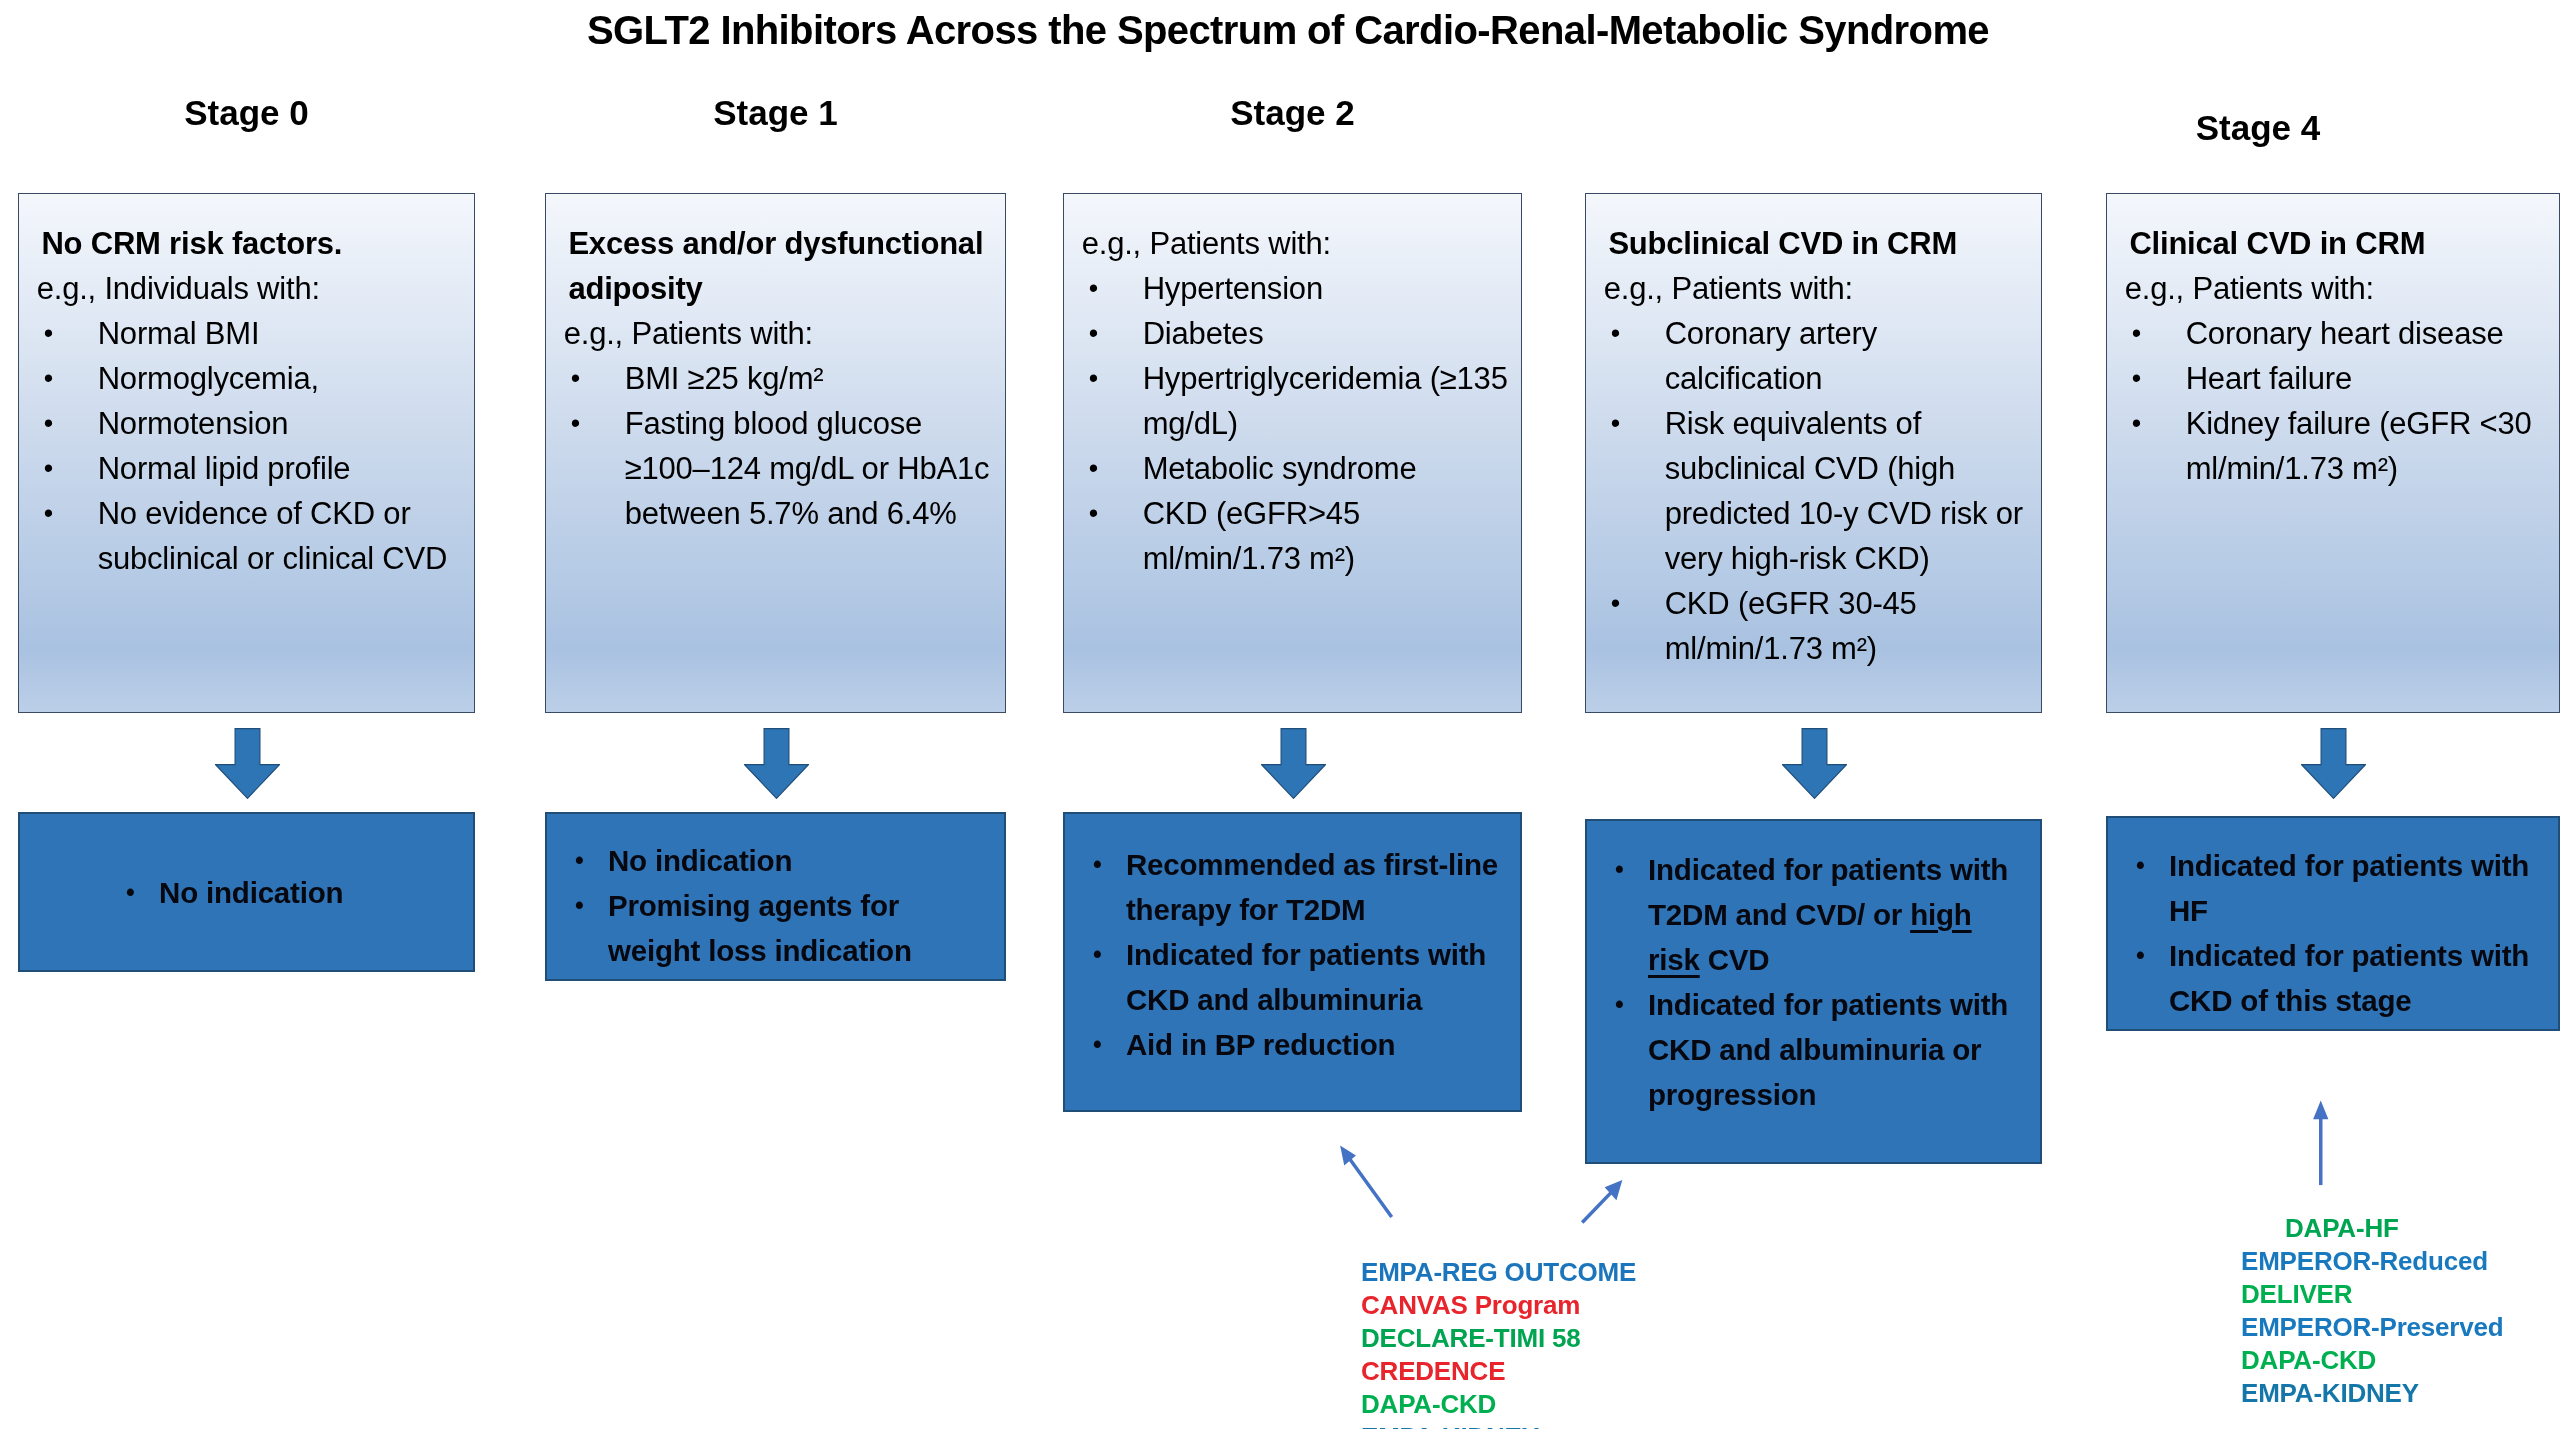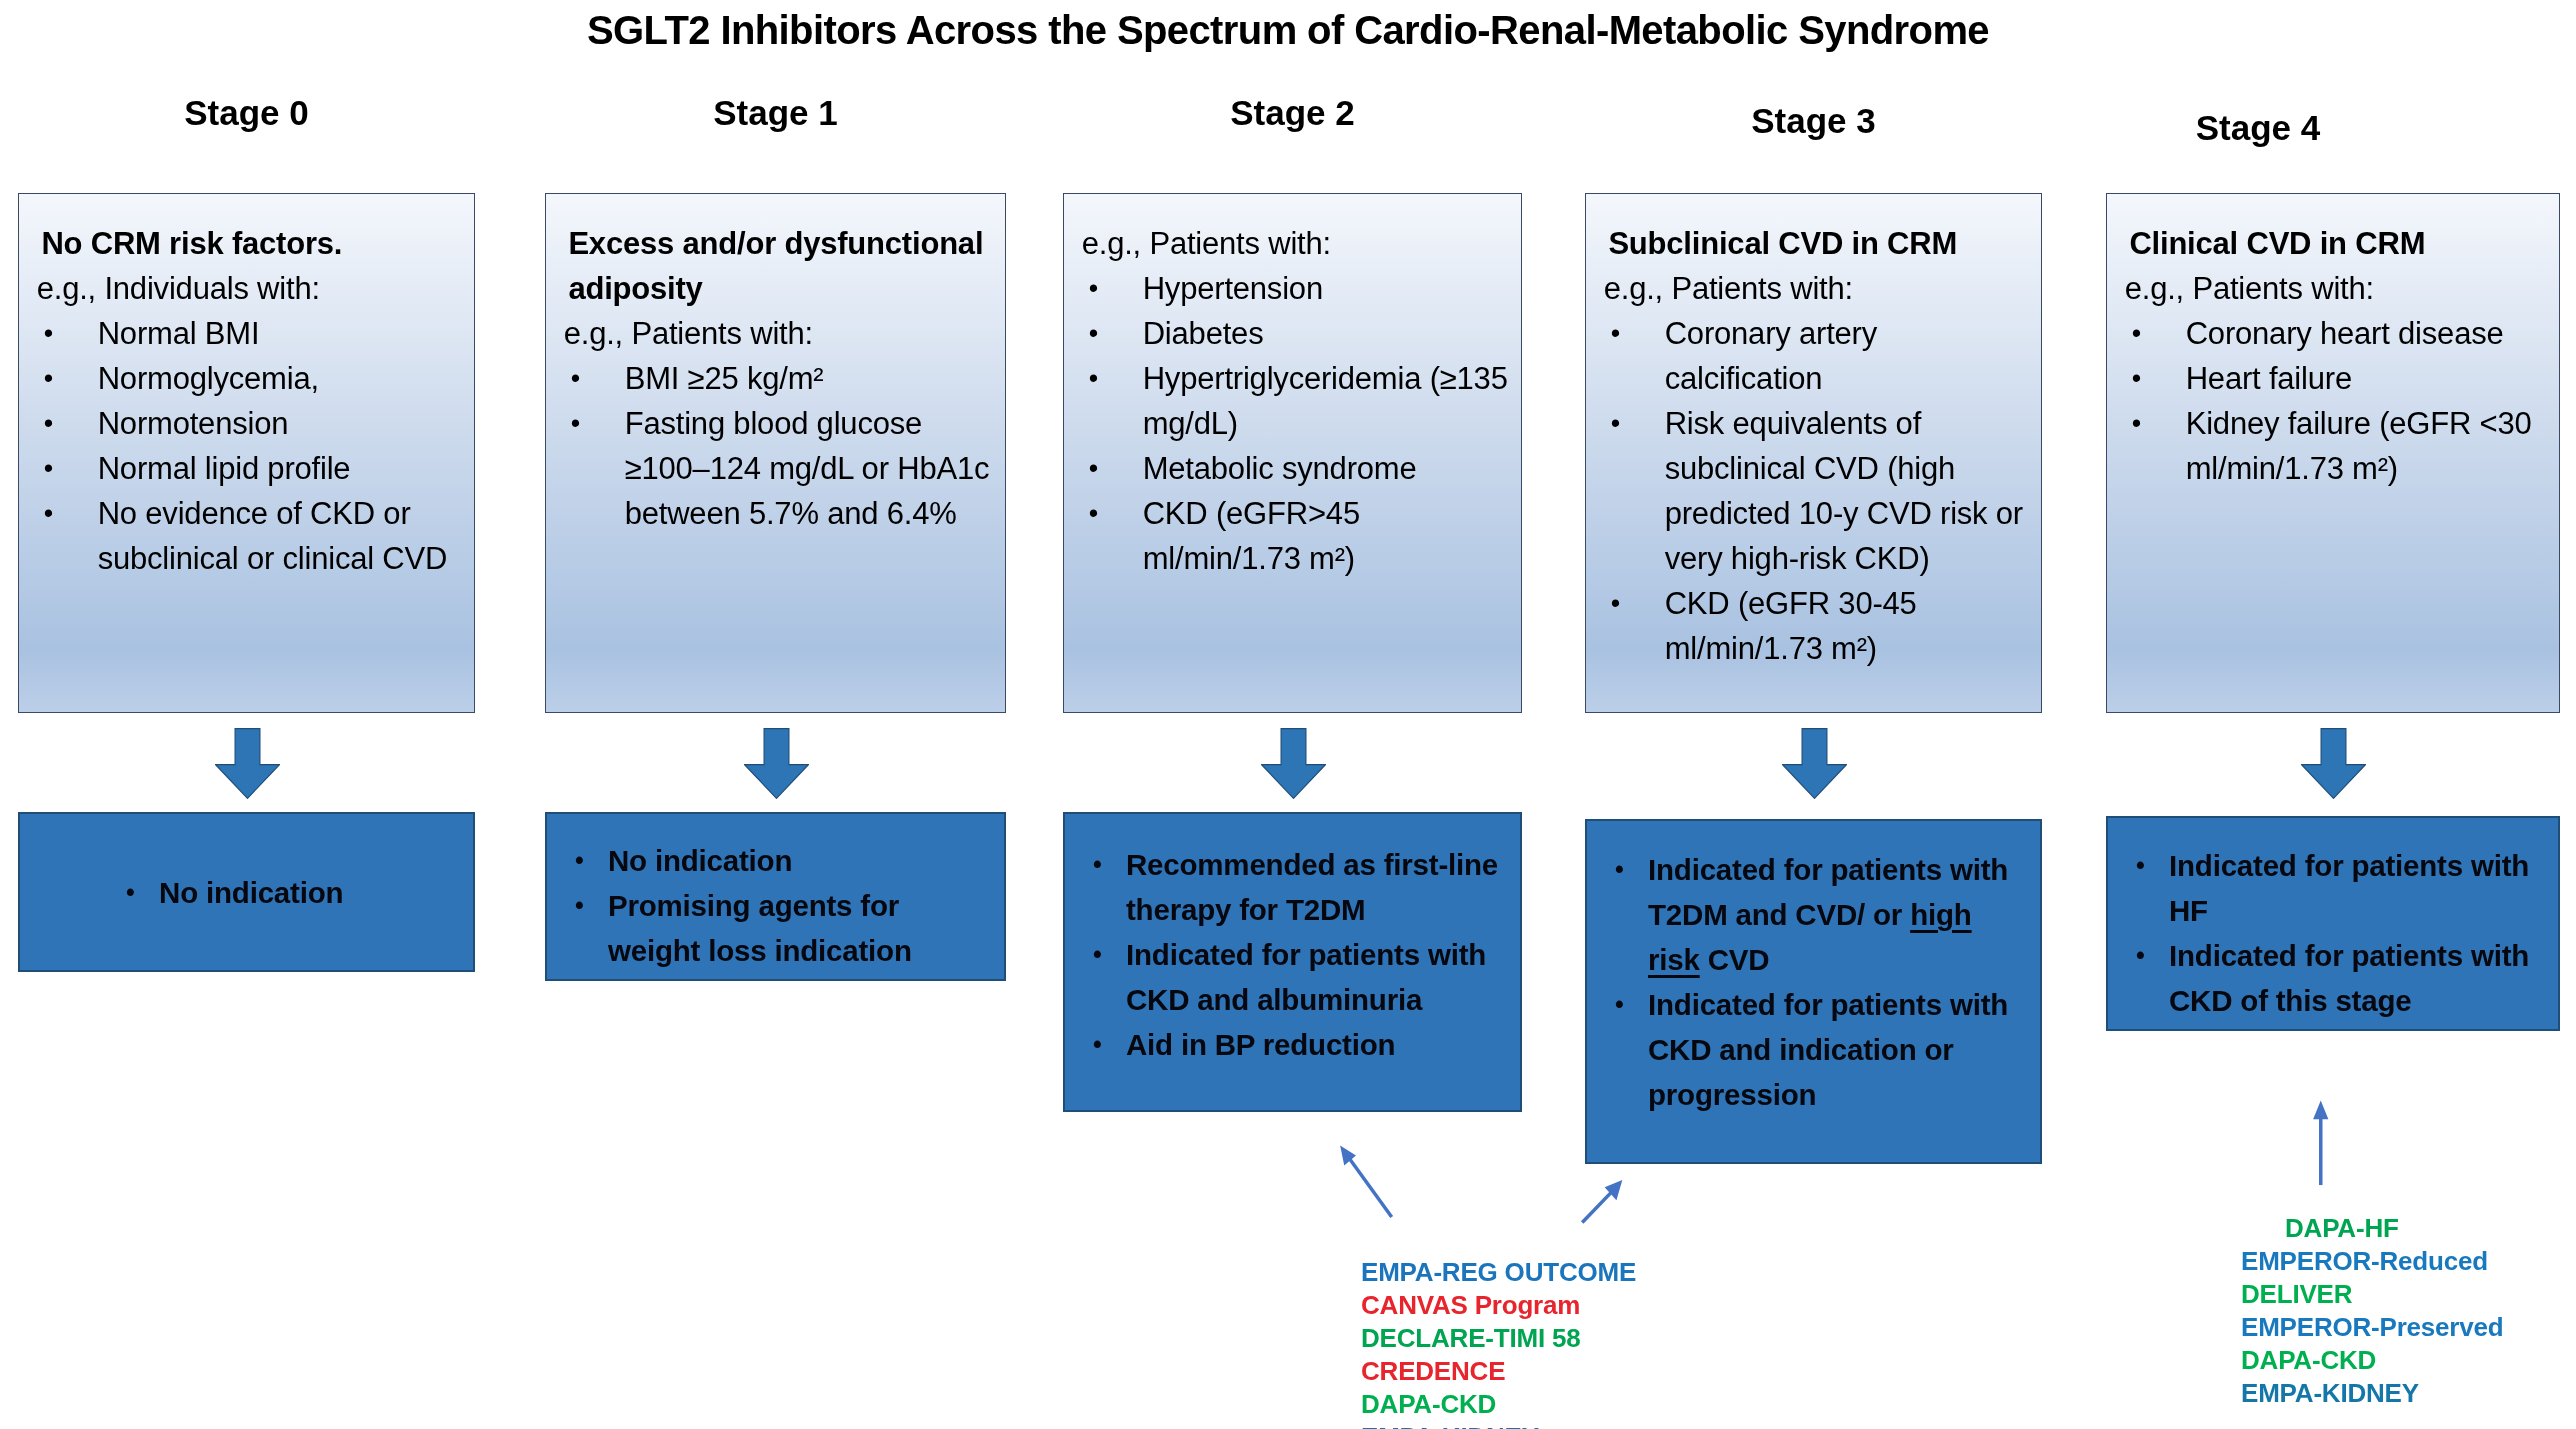--- a/index.html
+++ b/index.html
@@ -178,21 +178,20 @@
           <span class="bt">Indicated for patients with CKD and albuminuria</span>
         </div>
       <div class="b">
           <span class="bm">•</span>
           <span class="bt">Aid in BP reduction</span>
         </div>
     </div>
   </div>
 
   <div class="col col3">
-    <div class="stage-header">Stage 3</div>
     <div class="top-box">
       <div class="box-heading">Subclinical CVD in CRM</div>
       <div class="box-intro">e.g., Patients with:</div>
       <div class="b">
           <span class="bm">•</span>
           <span class="bt">Coronary artery calcification</span>
         </div>
       <div class="b">
           <span class="bm">•</span>
           <span class="bt">Risk equivalents of subclinical CVD (high predicted 10-y CVD risk or very high-risk CKD)</span>
@@ -205,21 +204,21 @@
     <svg class="fat-arrow" viewBox="0 0 110 120">
         <polygon points="34,1 76,1 76,62 109,62 55,119 1,62 34,62"></polygon>
       </svg>
     <div class="ind-box">
       <div class="b">
           <span class="bm">•</span>
           <span class="bt"><span>Indicated for patients with T2DM and CVD/ or </span><span class="u">high risk</span><span> CVD</span></span>
         </div>
       <div class="b">
           <span class="bm">•</span>
-          <span class="bt">Indicated for patients with CKD and indication or progression</span>
+          <span class="bt">Indicated for patients with CKD and albuminuria or progression</span>
         </div>
     </div>
   </div>
 
   <div class="col col4">
     <div class="stage-header">Stage 4</div>
     <div class="top-box">
       <div class="box-heading">Clinical CVD in CRM</div>
       <div class="box-intro">e.g., Patients with:</div>
       <div class="b">

